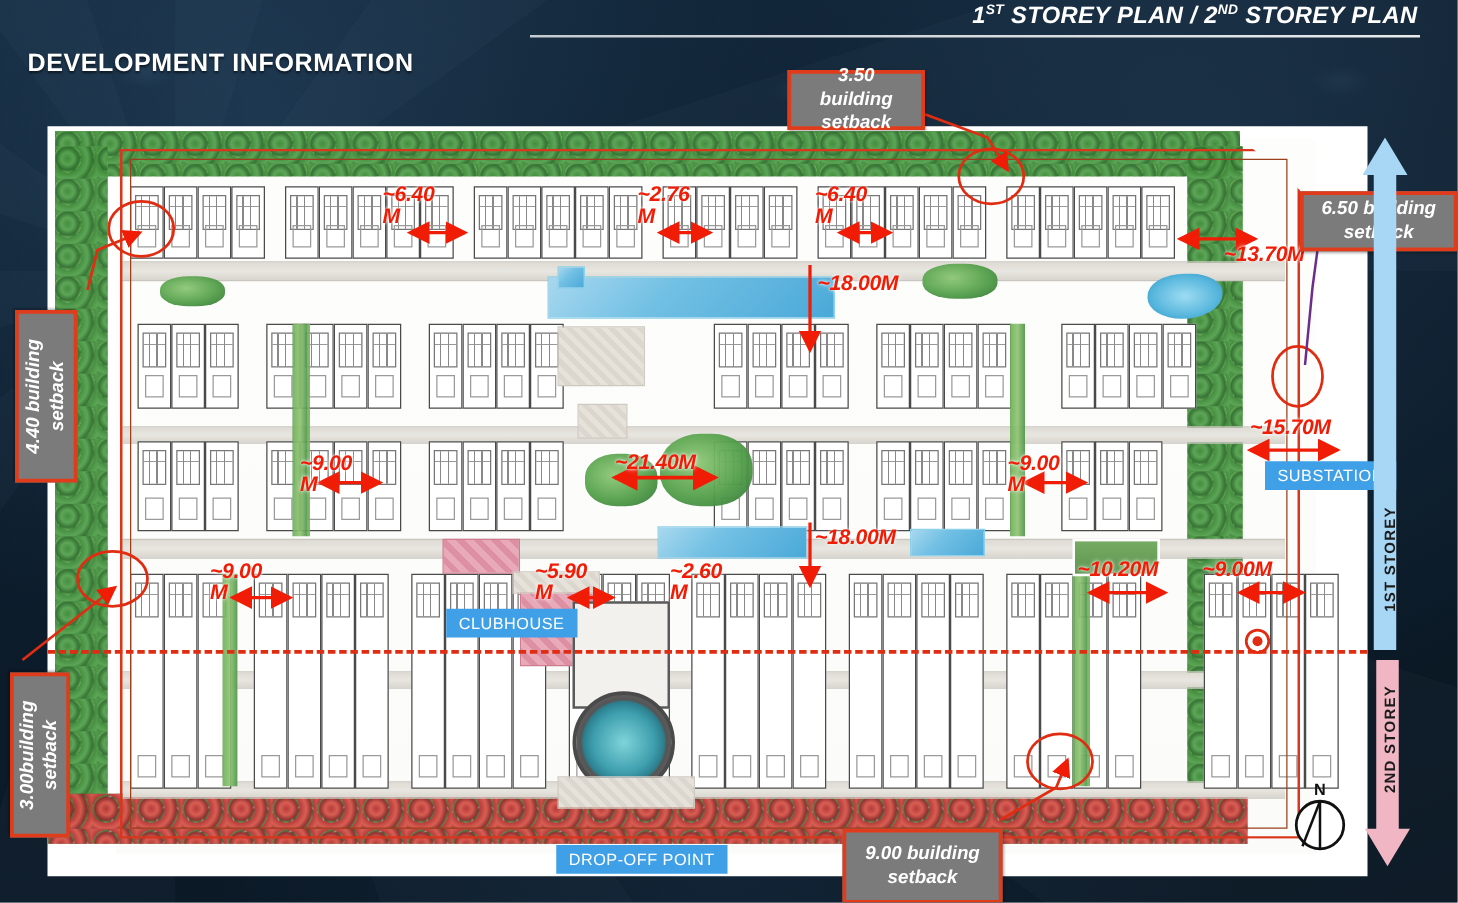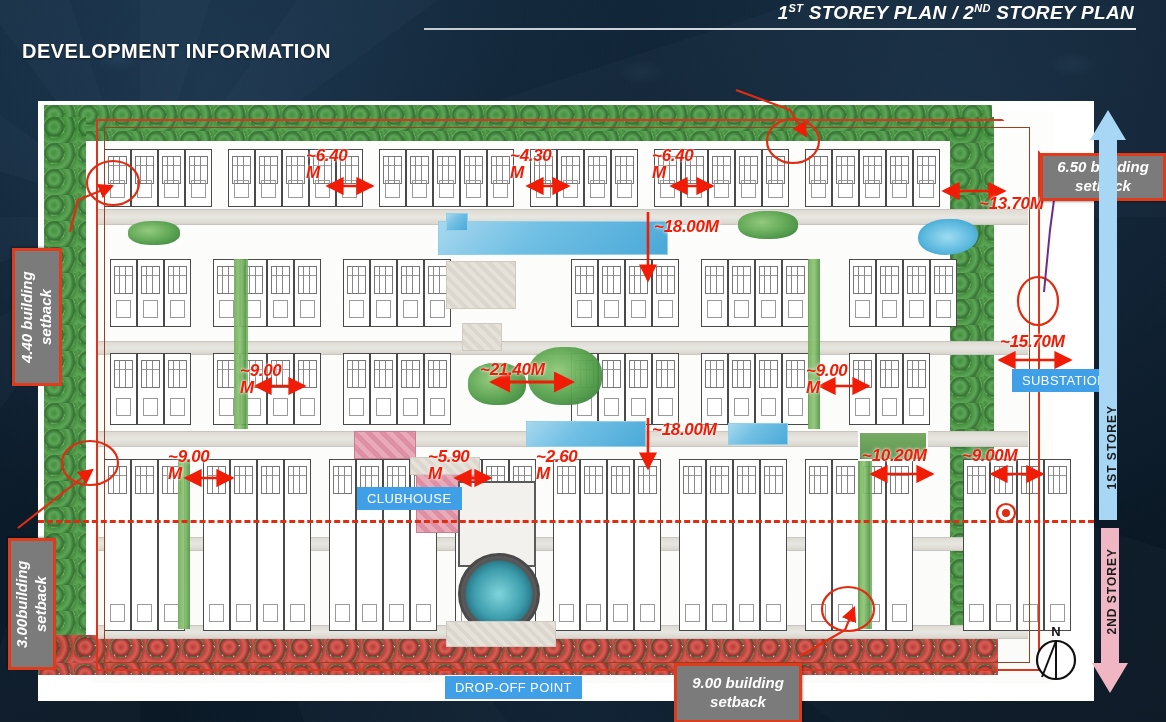--- a/index.html
+++ b/index.html
@@ -518,42 +518,44 @@
 
     <path d="M736,90 L790,110 L806,136" stroke="#e02d12" stroke-width="2.2" fill="none" marker-end="url(#ah)"></path>
     <path d="M70,232 L78,200 L112,186" stroke="#e02d12" stroke-width="2.2" fill="none" marker-end="url(#ah)"></path>
     <path d="M18,528 L92,470" stroke="#e02d12" stroke-width="2.2" fill="none" marker-end="url(#ah)"></path>
     <path d="M1060,155 L1050,230 L1044,292" stroke="#6a2d8a" stroke-width="2" fill="none"></path>
     <path d="M800,656 L845,630 L854,608" stroke="#e02d12" stroke-width="2.2" fill="none" marker-end="url(#ah)"></path>
   </svg>
 
   <div class="dim" style="left:306px; top:148px;">~6.40
 M</div>
-  <div class="dim" style="left:510px; top:148px;">~4.30
+  <div class="dim" style="left:510px; top:148px;">~2.76
 M</div>
   <div class="dim" style="left:652px; top:148px;">~6.40
 M</div>
   <div class="dim" style="left:940px; top:196px;margin-left:39px;">~13.70M</div>
   <div class="dim" style="left:654px; top:219px;">~18.00M</div>
   <div class="dim" style="left:240px; top:363px;">~9.00
 M</div>
-  <div class="dim" style="left:480px; top:362px;">~21.40M</div>
+  <div class="dim" style="left:492px; top:362px;">~21.40M</div>
   <div class="dim" style="left:806px; top:363px;">~9.00
 M</div>
   <div class="dim" style="left:1000px; top:334px;">~15.70M</div>
   <div class="dim" style="left:652px; top:422px;">~18.00M</div>
   <div class="dim" style="left:168px; top:449px;">~9.00
 M</div>
   <div class="dim" style="left:428px; top:449px;">~5.90
 M</div>
   <div class="dim" style="left:536px; top:449px;font-style:italic;">~2.60
 M</div>
   <div class="dim" style="left:862px; top:448px;">~10.20M</div>
   <div class="dim" style="left:962px; top:448px;text-align:center;">~9.00M</div>
 
+  <div class="callout" style="left:630px; top:56px; width:110px; height:48px;">3.50 building
+setback</div>
 
   <div class="callout" style="left:1040px; top:153px; width:126px; height:48px;">6.50 building
 setback</div>
 
   <div class="callout vertical" style="left:12px; top:248px; width:50px; height:138px;">4.40 building
 setback</div>
 
   <div class="callout vertical" style="left:8px; top:538px; width:48px; height:132px;">3.00building
 setback</div>
 

